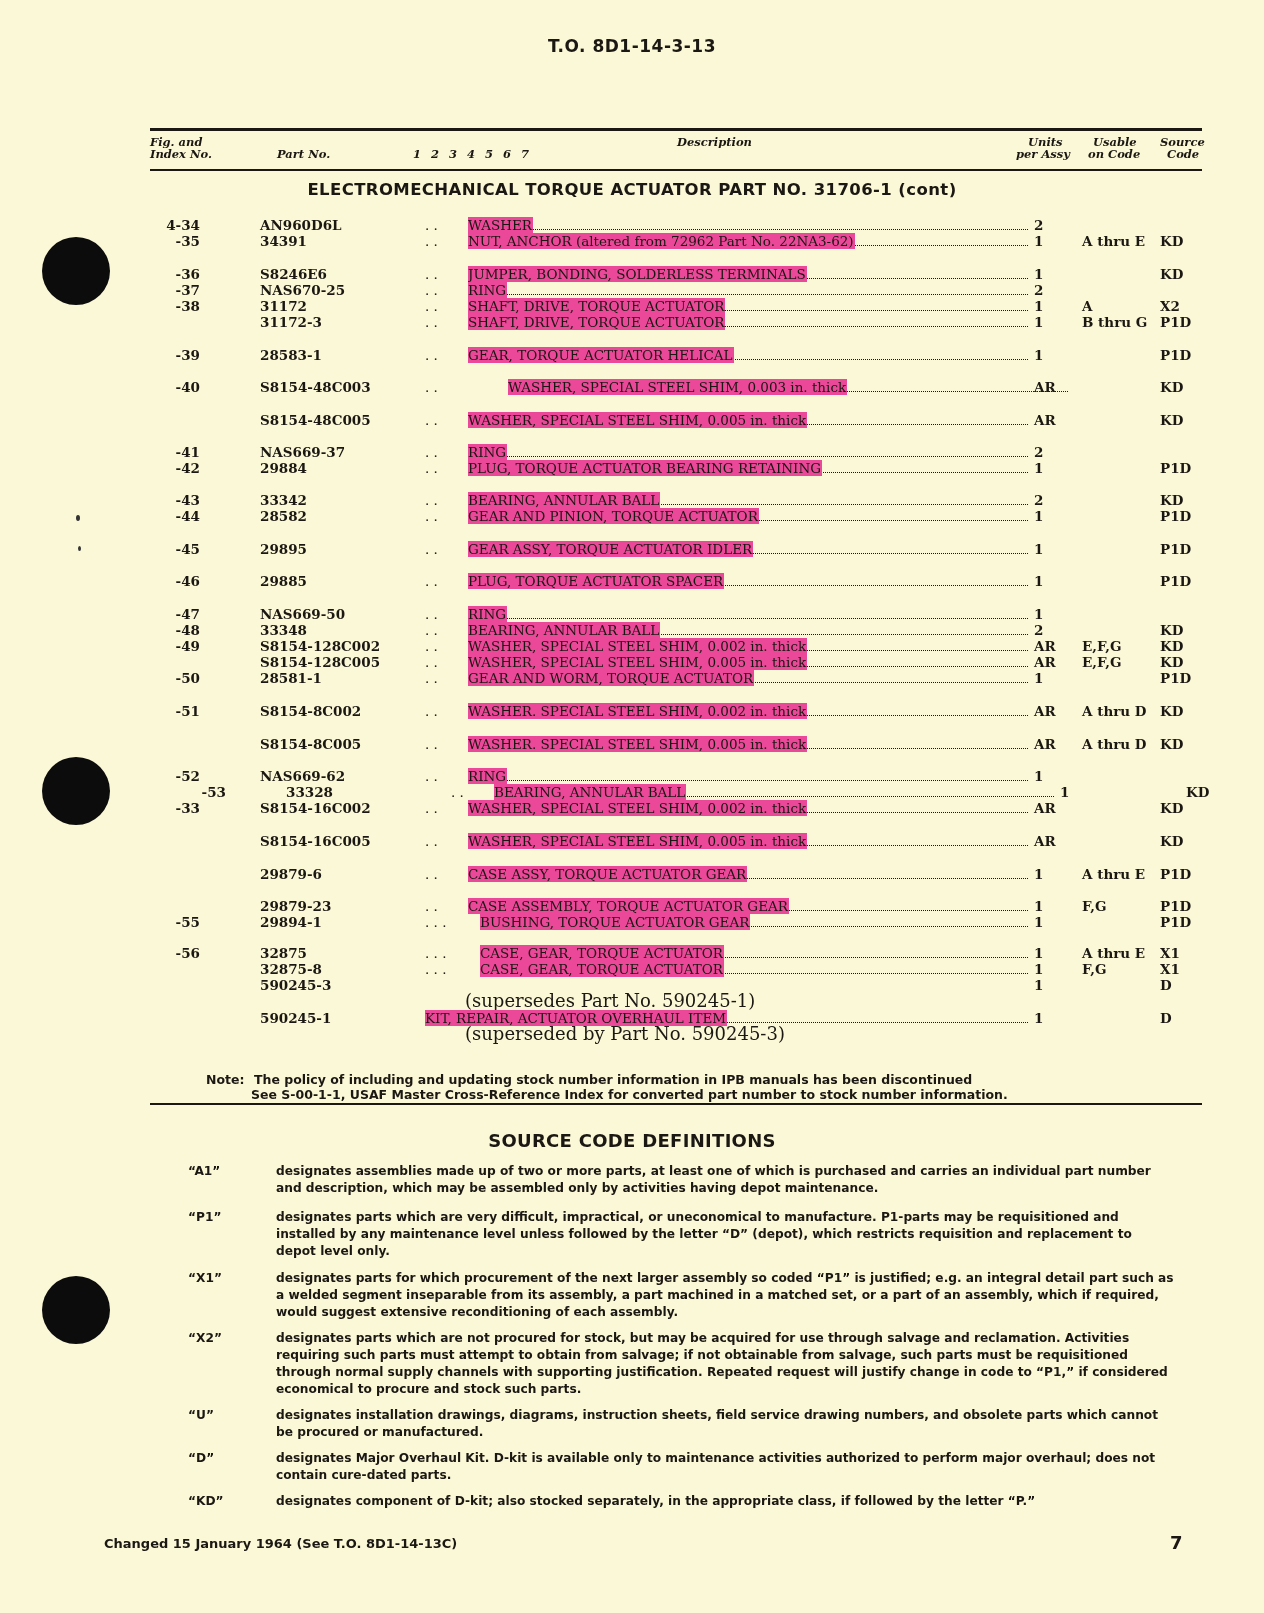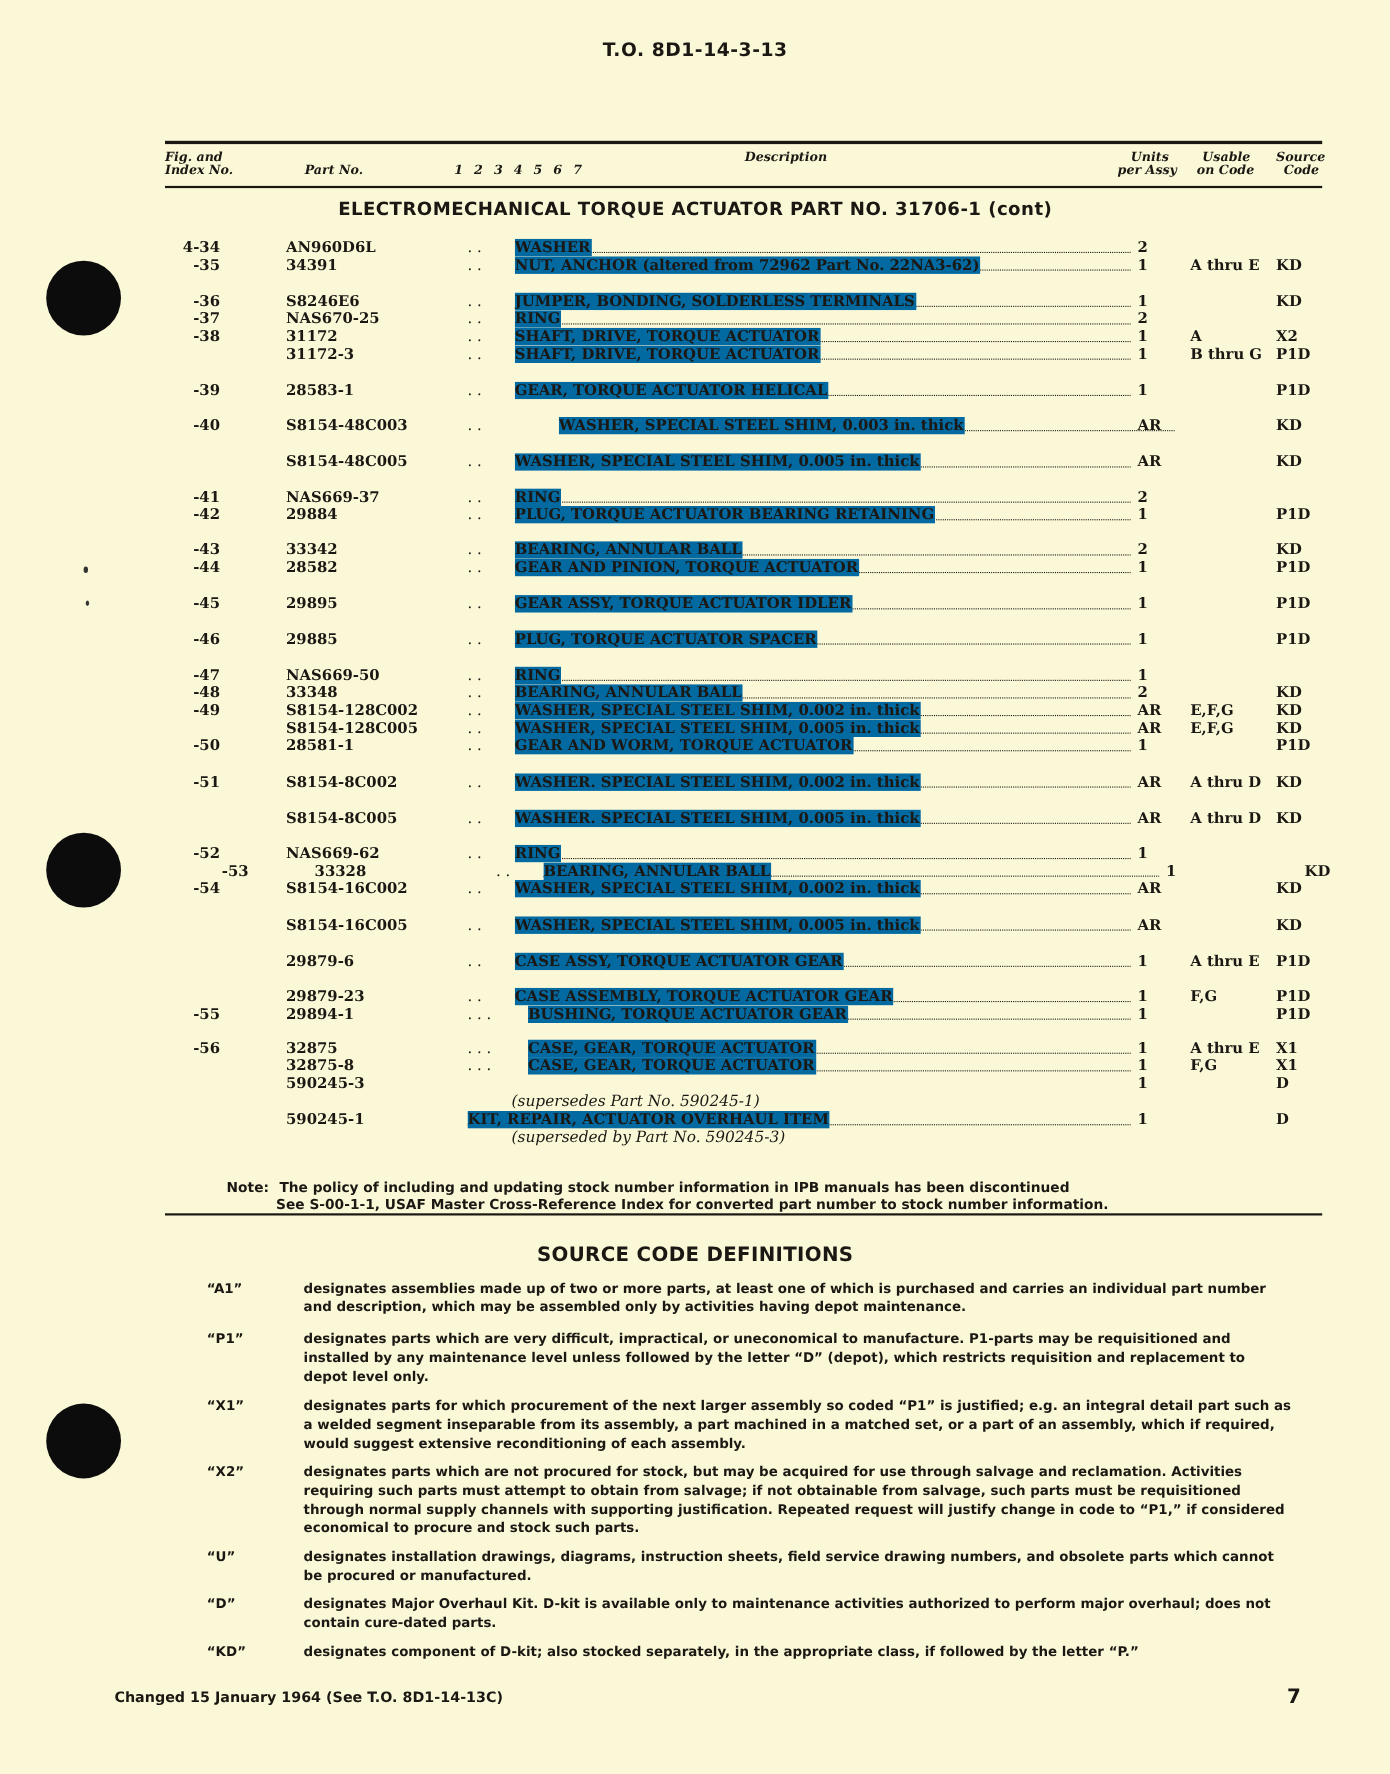--- a/index.html
+++ b/index.html
@@ -30,25 +30,25 @@
     font-family: "DejaVu Serif", serif; font-size: 13.5px; line-height: 16px; white-space: nowrap;
   }
   .row .idx { position: absolute; left: 150px; width: 50px; text-align: right; font-weight: bold; }
   .row .part { position: absolute; left: 260px; font-weight: bold; }
   .row .desc {
     position: absolute; left: 420px; width: 445px; overflow: hidden;
   }
   .row .desc .dots {
     position: absolute; bottom: 3px; left: 0; right: 0; border-bottom: 1.5px dotted #1b1712;
   }
-  .row .desc .txt { position: relative; background: #0369a1; padding-right: 1px; font-weight: bold; }
+  .row .desc .txt { position: relative; background: #ec4899; padding-right: 1px; }
   .row .units { position: absolute; left: 1034px; font-weight: bold; }
   .row .usable { position: absolute; left: 1082px; font-weight: bold; }
   .row .source { position: absolute; left: 1160px; font-weight: bold; }
-  .row.sub { font-size: 14px; font-style: italic; }
+  .row.sub { font-size: 18px; }
   .note {
     position: absolute; left: 206px; top: 1072px; width: 880px;
     font-family: "DejaVu Sans", sans-serif; font-weight: bold; font-size: 12.5px; line-height: 15px;
   }
   .note .lbl { position: absolute; left: 0; }
   .note .l1 { position: absolute; left: 48px; white-space: nowrap; }
   .note .l2 { position: absolute; left: 45px; top: 15px; white-space: nowrap; }
   .defs-title {
     position: absolute; top: 1130px; left: 0; width: 1264px; text-align: center;
     font-family: "DejaVu Sans", sans-serif; font-weight: bold; font-size: 18px; letter-spacing: 0.3px;
@@ -311,21 +311,21 @@
   <div class="row" style="top:784px;margin-left:26px;">
     <span class="idx">-53</span>
     <span class="part">33328</span>
     <span style="position:absolute;left:425px;">. .</span>
     <span class="desc" style="left:468px;width:560px;"><span class="dots"></span><span class="txt">BEARING, ANNULAR BALL</span></span>
     <span class="units">1</span>
     <span class="usable"></span>
     <span class="source">KD</span>
   </div>
   <div class="row" style="top:800px;">
-    <span class="idx">-54</span>
+    <span class="idx">-33</span>
     <span class="part">S8154-16C002</span>
     <span style="position:absolute;left:425px;">. .</span>
     <span class="desc" style="left:468px;width:560px;"><span class="dots"></span><span class="txt">WASHER, SPECIAL STEEL SHIM, 0.002 in. thick</span></span>
     <span class="units">AR</span>
     <span class="usable"></span>
     <span class="source">KD</span>
   </div>
   <div class="row" style="top:833px;">
     <span class="idx"></span>
     <span class="part">S8154-16C005</span>

